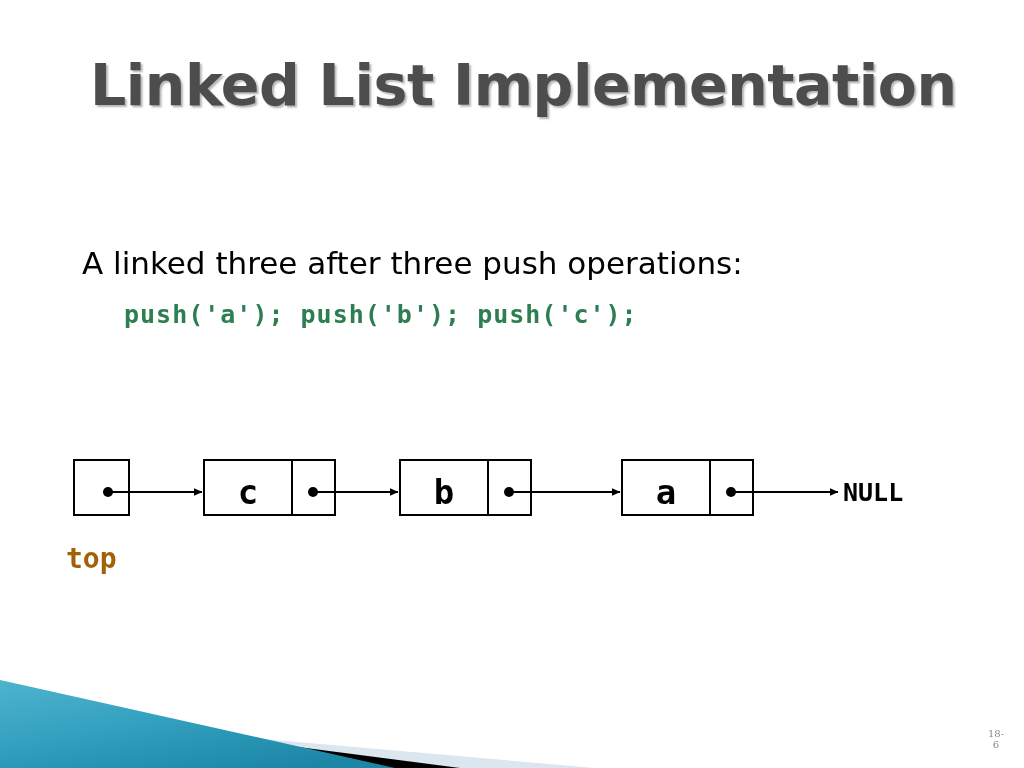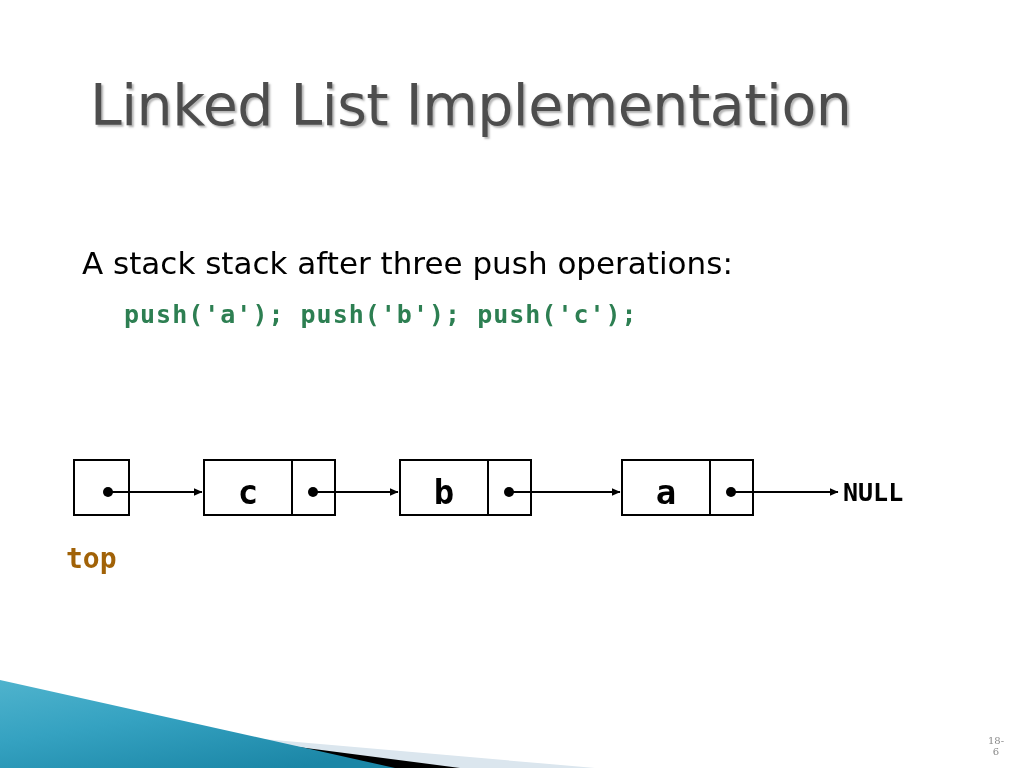--- a/index.html
+++ b/index.html
@@ -15,26 +15,25 @@
     position: relative;
   }
 
   
   .slide-title {
     position: absolute;
     left: 90px;
     top: 52px;
     font-family: "DejaVu Sans", sans-serif;
     font-size: 57px;
-    font-weight: normal;
+    font-weight: bold;
     letter-spacing: -0.5px;
     color: #4d4d4d;
     text-shadow: 2px 2px 2px rgba(120,120,120,0.55);
     white-space: nowrap;
-    margin-top: 20px;
   }
 
   
   .body-line {
     position: absolute;
     left: 82px;
     top: 245px;
     font-family: "DejaVu Sans", sans-serif;
     font-size: 31px;
     font-weight: normal;
@@ -100,29 +99,28 @@
   .page-number {
     position: absolute;
     left: 978px;
     top: 728px;
     width: 36px;
     font-family: "DejaVu Serif", serif;
     font-size: 10px;
     line-height: 11px;
     color: #8a8a8a;
     text-align: center;
-    margin-top: 7px;
   }
 </style>
 </head>
 <body>
 
 <div class="slide-title">Linked List Implementation</div>
 
-<div class="body-line">A stack stack after three push operations:</div>
+<div class="body-line">A linked three after three push operations:</div>
 
 <div class="code-line">push('a'); push('b'); push('c');</div>
 
 <div class="diagram">
   <svg width="1024" height="768" viewBox="0 0 1024 768" xmlns="http://www.w3.org/2000/svg">
     <defs>
       <marker id="arrowhead" markerWidth="9" markerHeight="8" refX="8.5" refY="4" orient="auto" markerUnits="userSpaceOnUse">
         <path d="M0,0 L9,4 L0,8 z" fill="#000000"></path>
       </marker>
     </defs>

